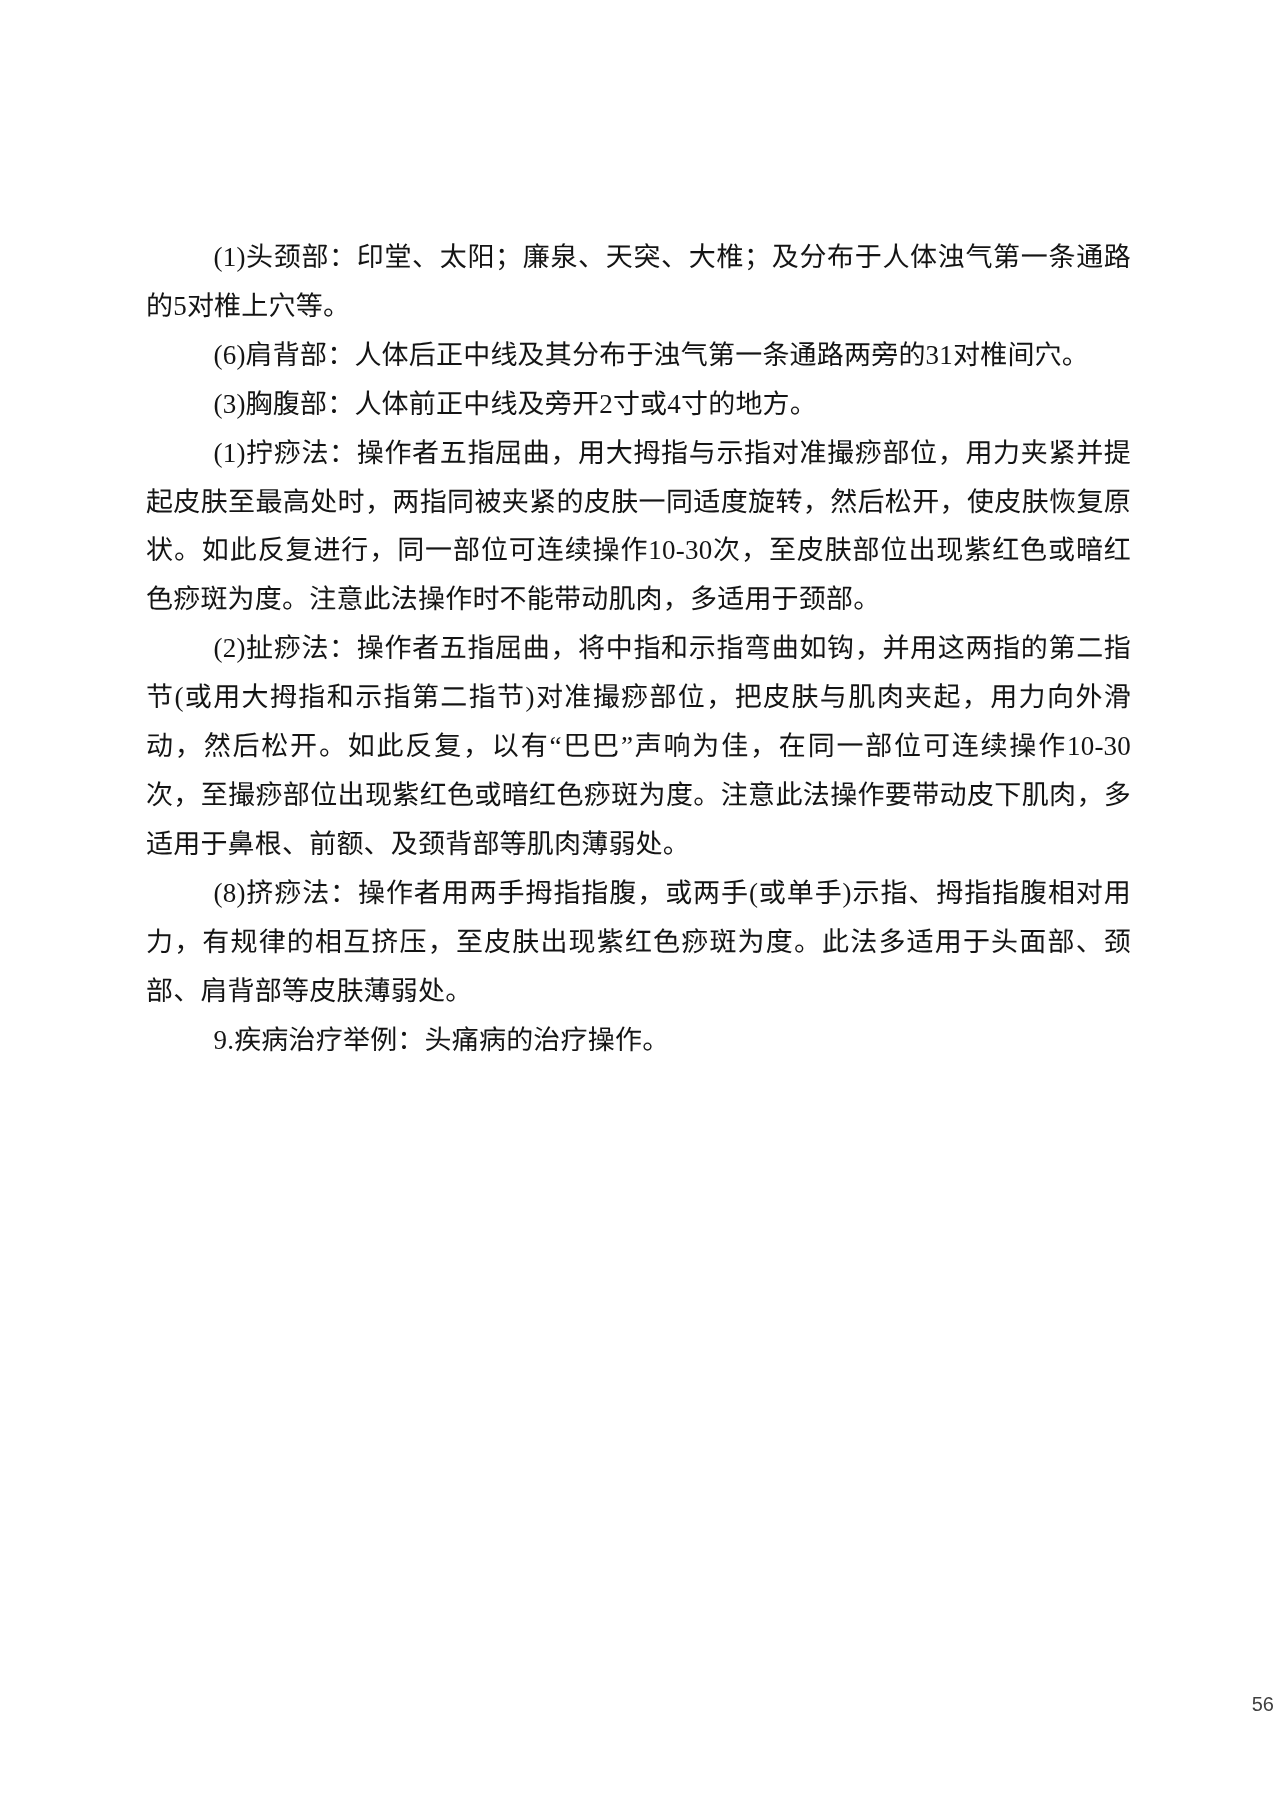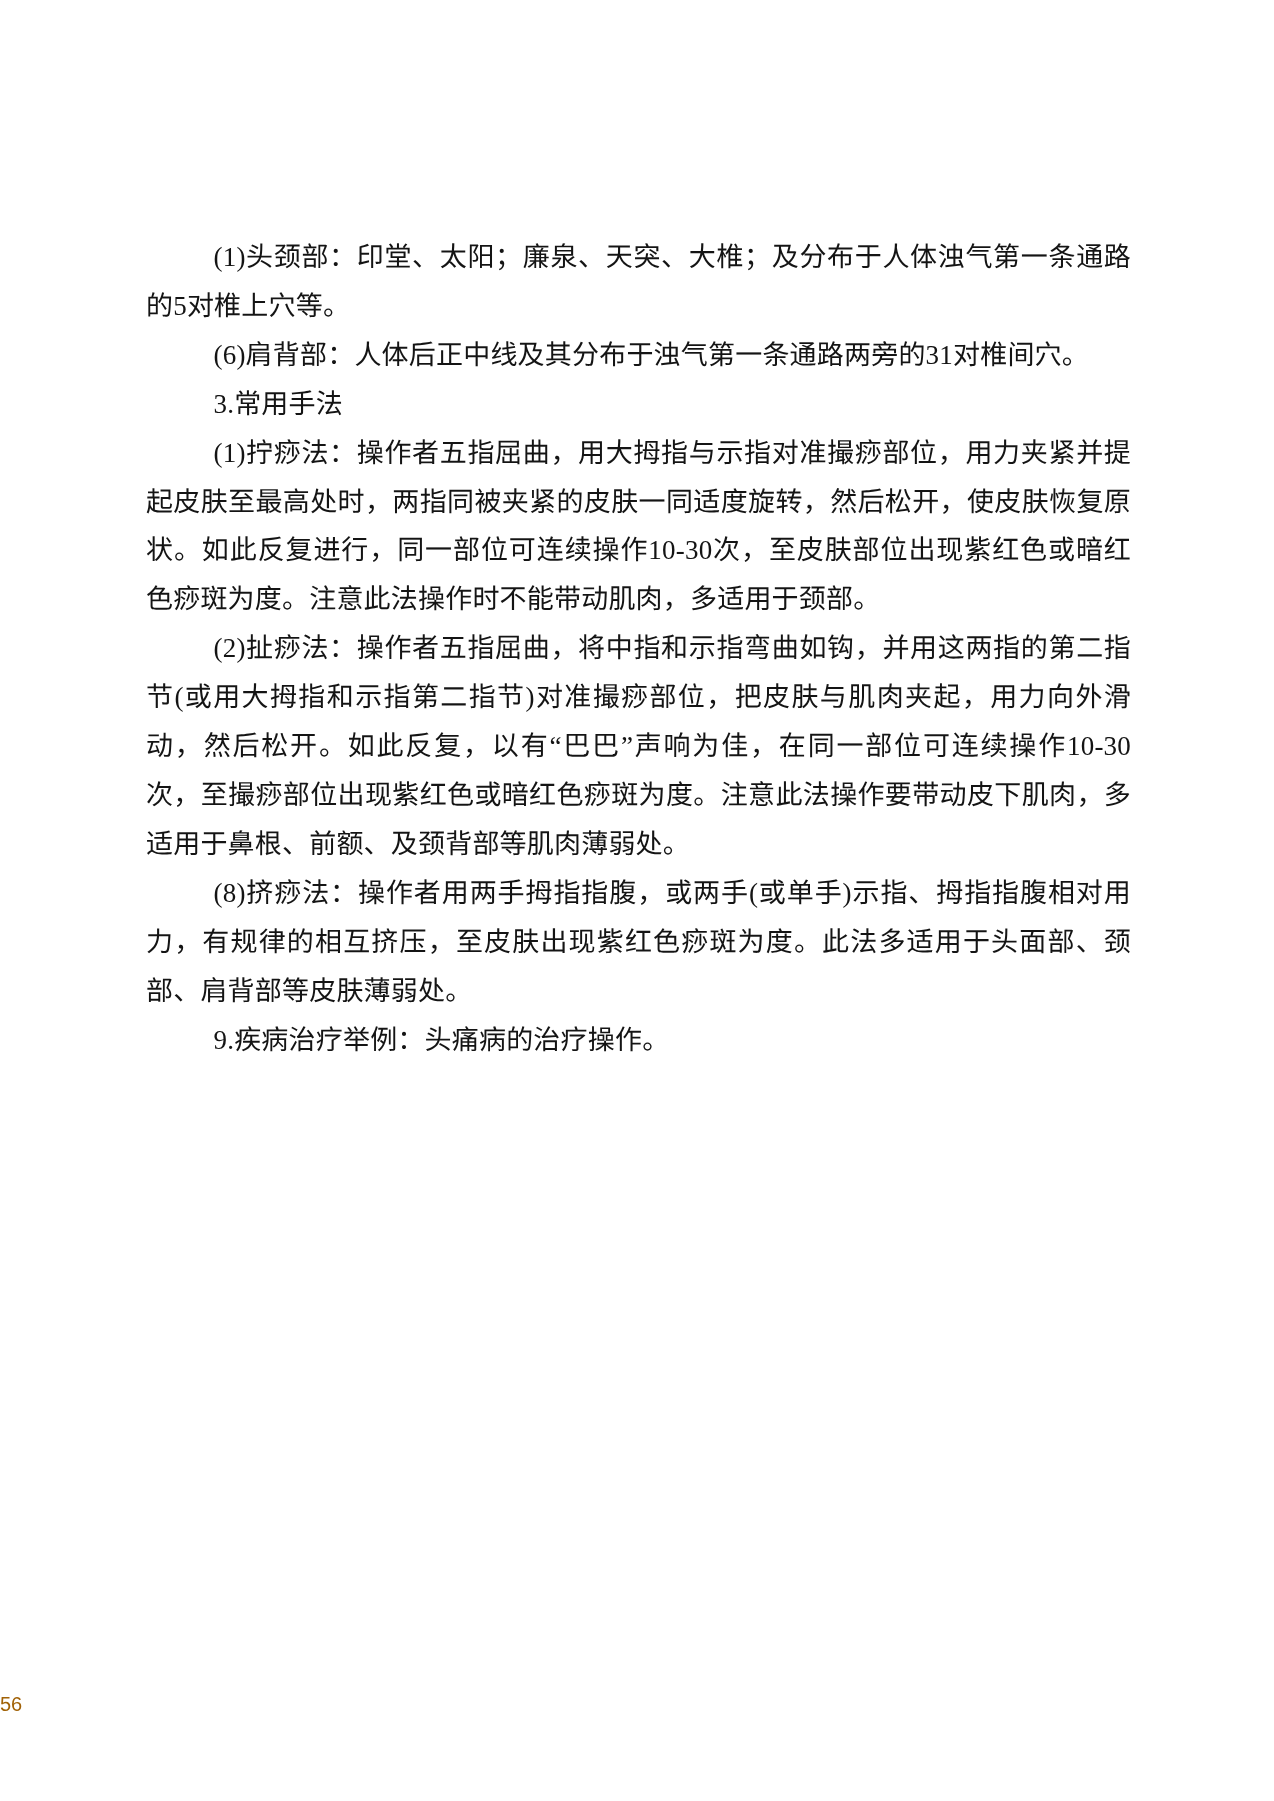--- a/index.html
+++ b/index.html
@@ -30,34 +30,34 @@
   .para {
     margin: 0;
     padding: 0;
     text-indent: 2.5em;
   }
   .page-number {
     position: absolute;
     top: 1692px;
     left: 0;
     width: 100%;
-    text-align: left;
+    text-align: right;
     font-family: "Liberation Sans", "DejaVu Sans", sans-serif;
     font-size: 20px;
     line-height: 24px;
-    color: #a16207;
+    color: #404040;
   }
 </style>
 </head>
 <body>
 
 <div class="page">
   <div class="doc-body">
     <p class="para">(1)头颈部：印堂、太阳；廉泉、天突、大椎；及分布于人体浊气第一条通路的5对椎上穴等。</p>
     <p class="para">(6)肩背部：人体后正中线及其分布于浊气第一条通路两旁的31对椎间穴。</p>
-    <p class="para">3.常用手法</p>
+    <p class="para">(3)胸腹部：人体前正中线及旁开2寸或4寸的地方。</p>
     <p class="para">(1)拧痧法：操作者五指屈曲，用大拇指与示指对准撮痧部位，用力夹紧并提起皮肤至最高处时，两指同被夹紧的皮肤一同适度旋转，然后松开，使皮肤恢复原状。如此反复进行，同一部位可连续操作10-30次，至皮肤部位出现紫红色或暗红色痧斑为度。注意此法操作时不能带动肌肉，多适用于颈部。</p>
     <p class="para">(2)扯痧法：操作者五指屈曲，将中指和示指弯曲如钩，并用这两指的第二指节(或用大拇指和示指第二指节)对准撮痧部位，把皮肤与肌肉夹起，用力向外滑动，然后松开。如此反复，以有“巴巴”声响为佳，在同一部位可连续操作10-30次，至撮痧部位出现紫红色或暗红色痧斑为度。注意此法操作要带动皮下肌肉，多适用于鼻根、前额、及颈背部等肌肉薄弱处。</p>
     <p class="para">(8)挤痧法：操作者用两手拇指指腹，或两手(或单手)示指、拇指指腹相对用力，有规律的相互挤压，至皮肤出现紫红色痧斑为度。此法多适用于头面部、颈部、肩背部等皮肤薄弱处。</p>
     <p class="para">9.疾病治疗举例：头痛病的治疗操作。</p>
   </div>
   <div class="page-number">56</div>
 </div>
 
 </body></html>

